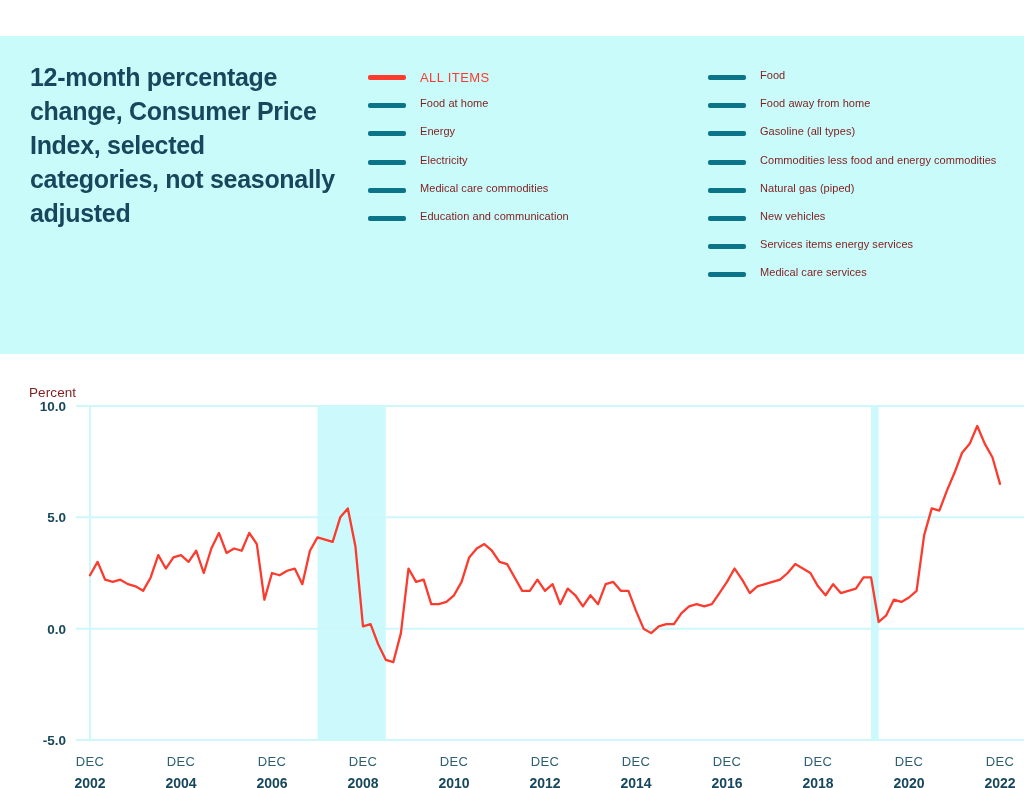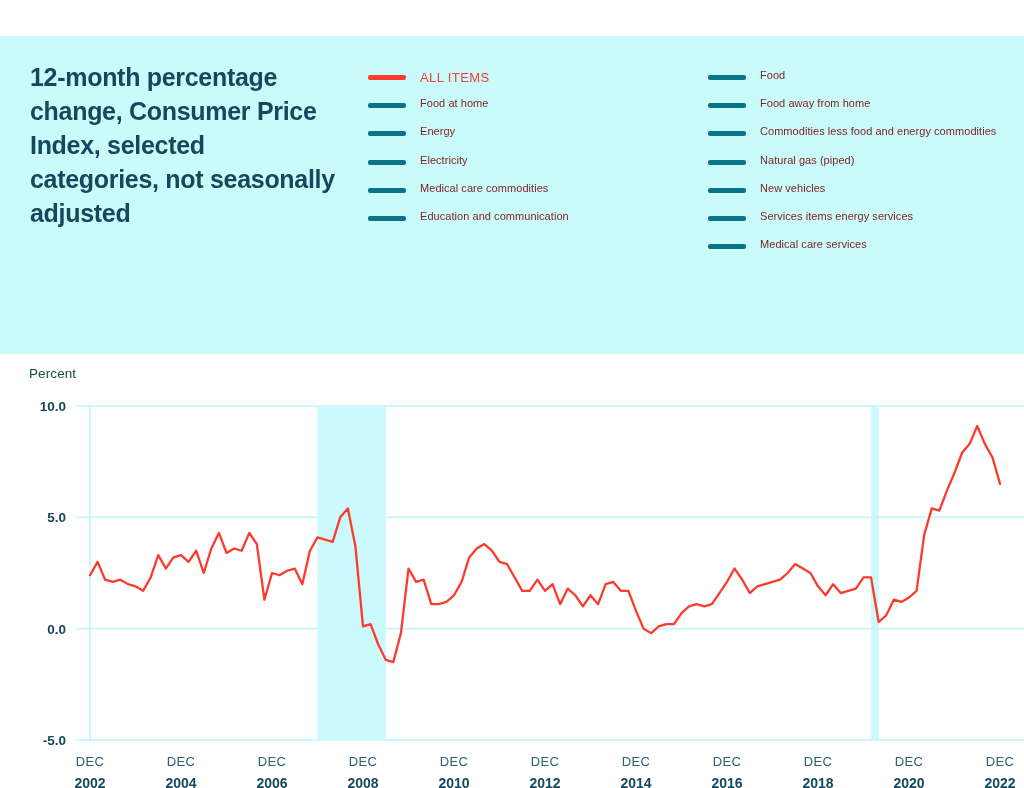--- a/index.html
+++ b/index.html
@@ -86,23 +86,23 @@
     position: absolute;
     left: 0;
     top: 318px;
     width: 1024px;
     height: 470px;
     background: #ffffff;
   }
   #percent-label {
     position: absolute;
     left: 29px;
-    top: 12px;
+    top: 31px;
     font-size: 13.5px;
-    color: #14532d;
+    color: #7f1d1d;
     letter-spacing: 0.1px;
   }
   #plot-svg {
     position: absolute;
     left: 0;
     top: 0;
   }
   .ytick-text {
     font-family: "Liberation Sans", sans-serif;
     font-size: 13.5px;
@@ -162,20 +162,24 @@
     </div>
 
     <div class="legend-col" id="legend-col-2">
       <div class="legend-item">
         <span class="legend-swatch"></span>
         <span class="legend-label">Food</span>
       </div>
       <div class="legend-item">
         <span class="legend-swatch"></span>
         <span class="legend-label">Food away from home</span>
+      </div>
+      <div class="legend-item">
+        <span class="legend-swatch"></span>
+        <span class="legend-label">Gasoline (all types)</span>
       </div>
       <div class="legend-item">
         <span class="legend-swatch"></span>
         <span class="legend-label" style="display:inline-block;max-width:244px;">Commodities less food and energy commodities</span>
       </div>
       <div class="legend-item">
         <span class="legend-swatch"></span>
         <span class="legend-label">Natural gas (piped)</span>
       </div>
       <div class="legend-item">

